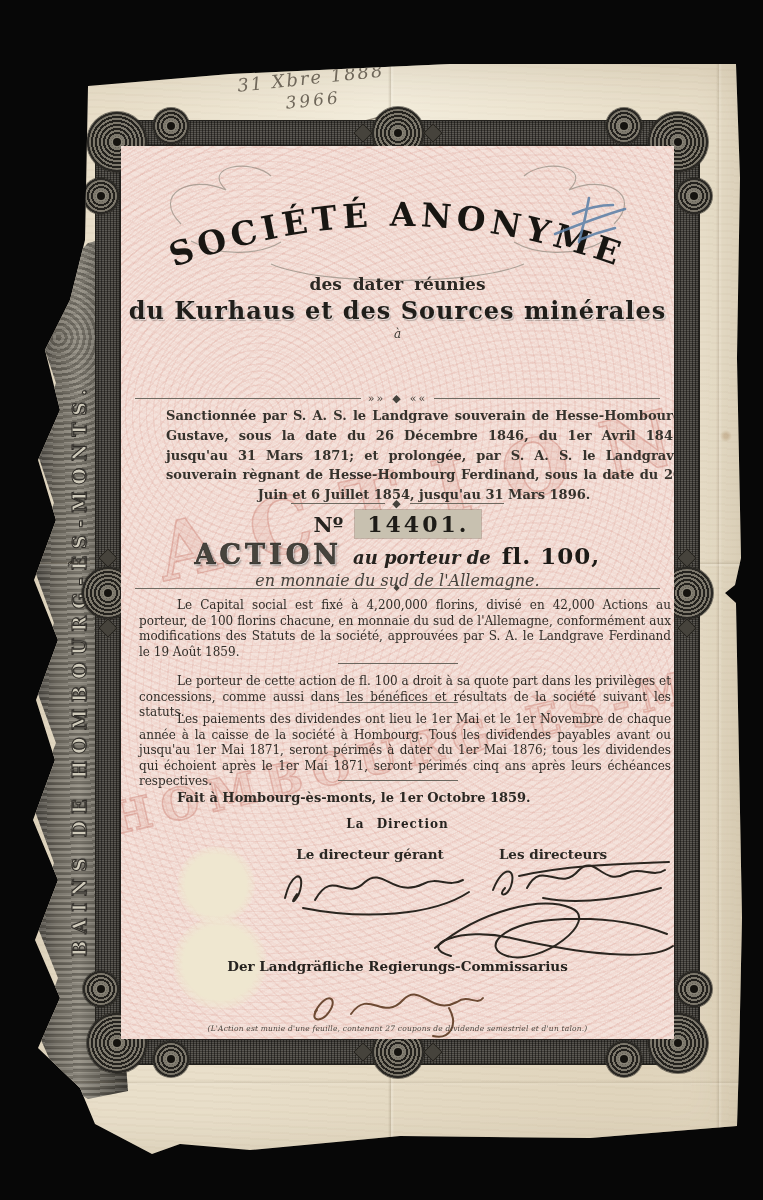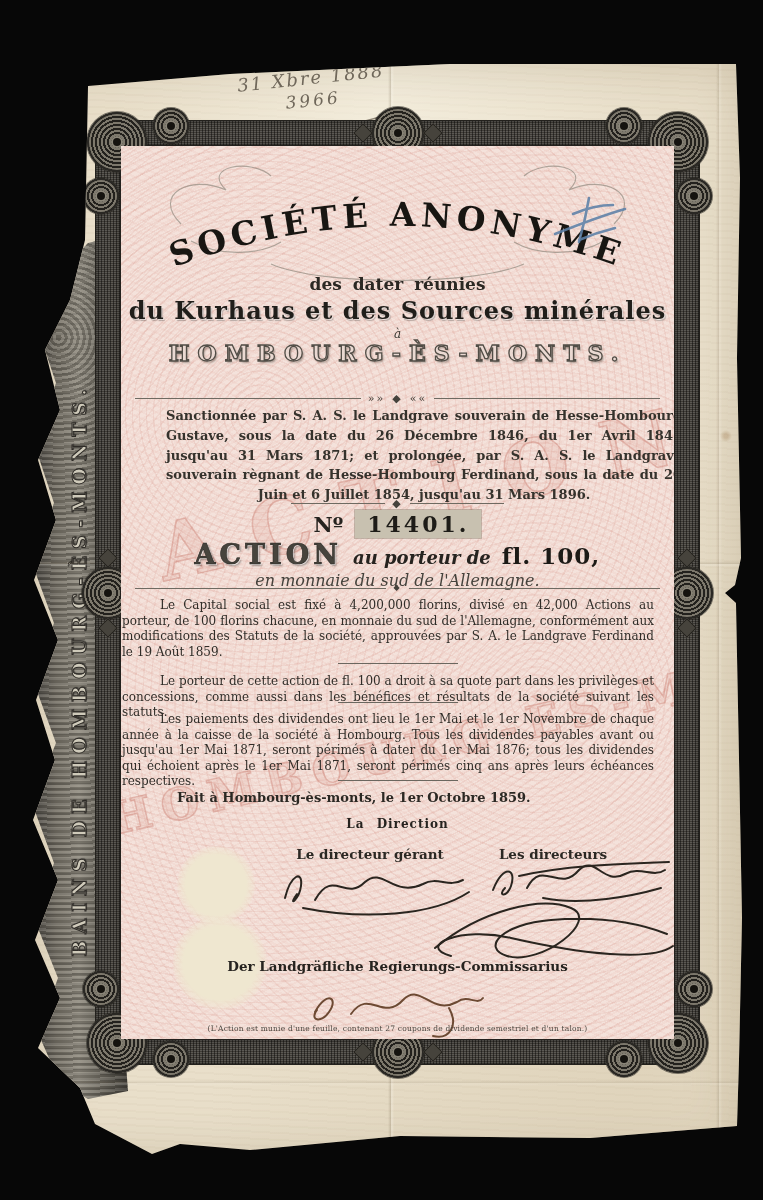--- a/index.html
+++ b/index.html
@@ -121,35 +121,35 @@
   .noline{top:364px;display:flex;justify-content:center;align-items:baseline;gap:12px;}
   .no-label{font-size:21px;font-weight:700;color:#26231f;}
   .no-patch{font-size:22px;font-weight:800;letter-spacing:3px;color:#1e1c18;background:#c8c1b0;
     padding:1px 12px;box-shadow:0 0 0 1px rgba(120,112,95,.4);}
   .actionline{top:393px;display:flex;justify-content:center;align-items:baseline;gap:11px;}
   .action-word{font-size:27px;font-weight:800;letter-spacing:4px;color:#47443d;
     -webkit-text-stroke:.6px #2c2a25;text-shadow:1px 1px 0 rgba(255,255,255,.65),2px 2px 2px rgba(0,0,0,.35);}
   .action-rest{font-size:18px;font-weight:700;color:#26231f;font-style:italic;}
   .action-amt{font-size:23px;font-weight:900;letter-spacing:1px;color:#1c1a16;}
   .curnote{top:425px;font-size:16px;font-style:italic;color:#45423c;}
-  .para{position:absolute;left:1px;width:532px;font-size:12px;line-height:15.5px;text-align:justify;
+  .para{position:absolute;left:18px;width:532px;font-size:12px;line-height:15.5px;text-align:justify;
     color:#302d28;text-indent:38px;}
   .p1{top:452px;} .p2{top:528px;} .p3{top:566px;}
   .pdiv{position:absolute;left:50%;width:120px;margin-left:-60px;height:1px;background:#6b675f;}
   .pd1{top:517px;} .pd2{top:556px;} .pd3{top:634px;}
   .fait{top:644px;text-align:left;padding-left:56px;font-size:13px;font-weight:700;color:#2b2823;}
   .direction{top:671px;font-size:12px;font-weight:700;word-spacing:7px;letter-spacing:1px;color:#26231f;}
   .role{position:absolute;font-size:13.5px;font-weight:700;color:#2b2823;text-align:center;top:700px;}
   .role.left{left:124px;width:250px;}
   .role.right{left:307px;width:250px;}
   .sig{position:absolute;}
   .sig path{fill:none;stroke:#2a251f;stroke-width:2;stroke-linecap:round;}
   .sig.comm path{stroke:#6d4a33;}
   .commissar{top:812px;font-size:13.5px;font-weight:700;color:#26231f;}
-  .footnote{top:878px;font-size:7.5px;color:#4a463f;letter-spacing:.2px;}
+  .footnote{top:878px;font-size:7.5px;color:#4a463f;letter-spacing:.2px;font-style:italic;}
 </style>
 </head>
 <body>
 
 <div class="stage">
   <div class="paper">
 
     <div class="annot">
       <div class="l1">31 Xbre 1888</div>
       <div class="l2">3966</div>
@@ -240,21 +240,20 @@
             <path d="M6,42 C26,34 52,24 76,17"></path>
             <path d="M40,6 C38,18 34,36 30,50"></path>
             <path d="M24,22 C38,16 54,13 64,13"></path>
             <path d="M30,48 C44,42 58,38 66,36"></path>
           </g>
         </svg>
 
         <div class="cblock subtitle">des dater réunies</div>
         <div class="cblock gothic">du Kurhaus et des Sources minérales</div>
         <div class="cblock connector">à</div>
-        <div class="cblock place">HOMBOURG-ÈS-MONTS.</div>
 
         <div class="cblock orn-div d1">
           <span class="rule"></span>
           <span class="orn">»»</span>
           <span class="orn">◆</span>
           <span class="orn">««</span>
           <span class="rule"></span>
         </div>
 
         <div class="cblock sanction" style="position:absolute;">Sanctionnée par S. A. S. le Landgrave souverain de Hesse-Hombourg Gustave, sous la date du 26 Décembre 1846, du 1er Avril 1847 jusqu'au 31 Mars 1871; et prolongée, par S. A. S. le Landgrave souverain règnant de Hesse-Hombourg Ferdinand, sous la date du 20 Juin et 6 Juillet 1854, jusqu'au 31 Mars 1896.</div>

